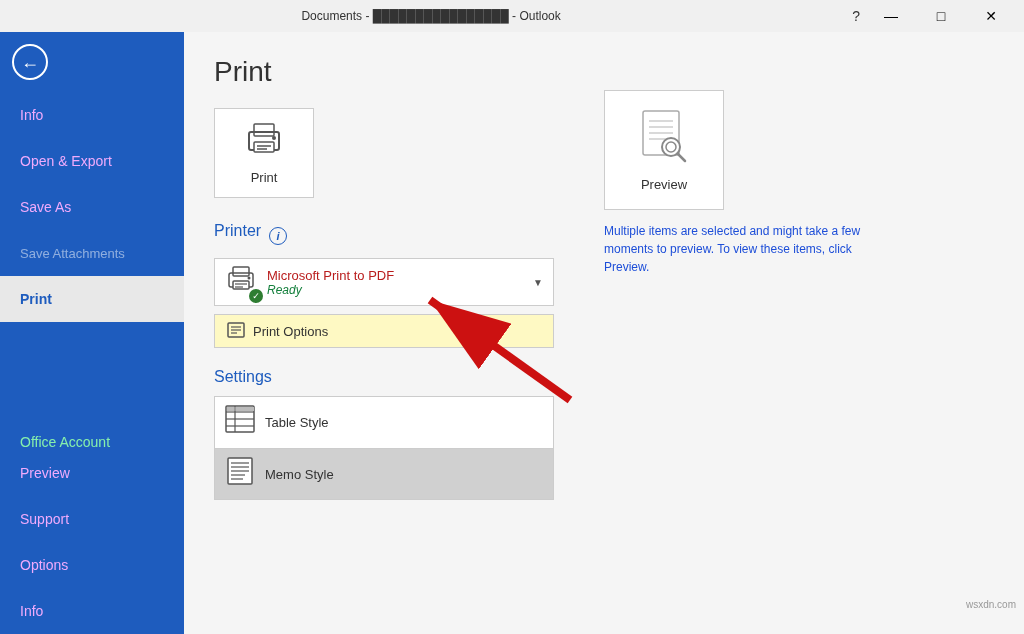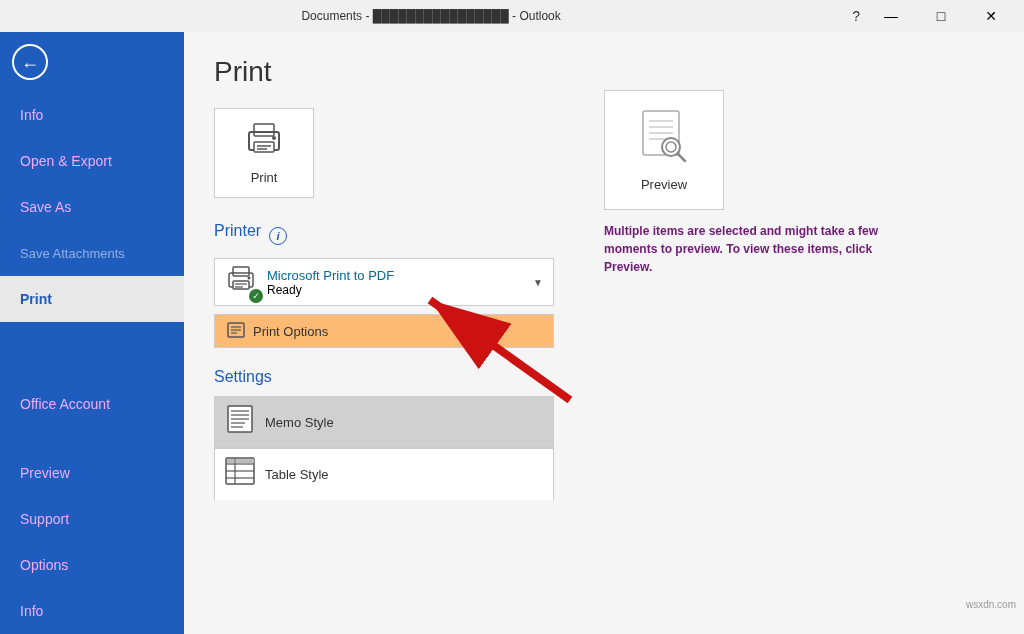--- a/index.html
+++ b/index.html
@@ -60,23 +60,23 @@
       color: #f0abfc;
       font-size: 14px;
       cursor: pointer;
       font-weight: 400;
     }
     .sidebar-item.active { background: #e8e8e8; color: #1e5cbe; font-weight: 600; }
     .sidebar-item.disabled { color: rgba(255,255,255,0.5); cursor: default; font-size: 13px; }
     .sidebar-spacer { flex: 1; }
     .sidebar-item-double {
       height: 54px;
-      display: flex; align-items: flex-start;
+      display: flex; align-items: flex-end;
       padding: 0 20px;
-      color: #f0abfc;
+      color: #86efac;
       font-size: 14px;
       cursor: pointer;
     }
 
     
     .main-content {
       flex: 1;
       background: #f5f5f5;
       display: flex;
       flex-direction: column;
@@ -150,27 +150,27 @@
     .printer-icon-area { display: flex; align-items: center; position: relative; }
     .printer-icon { font-size: 24px; color: #555; }
     .ready-check {
       position: absolute; bottom: -4px; right: -6px;
       width: 14px; height: 14px;
       background: #2e7d32; border-radius: 50%;
       display: flex; align-items: center; justify-content: center;
       color: white; font-size: 9px;
     }
     .printer-info { flex: 1; }
-    .printer-name { font-size: 13px; color: #0369a1; }
-    .printer-status { font-size: 12px; color: #000000; }
+    .printer-name { font-size: 13px; color: #b91c1c; }
+    .printer-status { font-size: 12px; color: #15803d; font-style: italic; }
     .dropdown-arrow { font-size: 10px; color: #555; }
 
     .print-options-btn {
       border: 1px solid #ccc;
-      background: #fdba74;
+      background: #fef9c3;
       height: 34px;
       display: flex; align-items: center;
       padding: 0 12px; gap: 8px;
       cursor: pointer; font-size: 13px; color: #333;
       margin-bottom: 20px;
     }
 
     
     .settings-item {
       border: 1px solid #ccc;
@@ -194,21 +194,21 @@
     }
     .preview-box {
       width: 120px; height: 120px;
       border: 1px solid #ccc;
       background: white;
       display: flex; flex-direction: column;
       align-items: center; justify-content: center;
       gap: 8px; margin-top: 28px;
     }
     .preview-label { font-size: 13px; color: #333; }
-    .preview-text { font-size: 12px; color: #701a75; line-height: 1.5; max-width: 280px; margin-top: 12px; font-weight: bold; }
+    .preview-text { font-size: 12px; color: #1d4ed8; line-height: 1.5; max-width: 280px; margin-top: 12px; }
 
     
     .watermark {
       position: fixed;
       bottom: 24px;
       right: 8px;
       font-size: 10px;
       color: #999;
     }
 
@@ -331,46 +331,46 @@
                 <line x1="4" y1="9" x2="14" y2="9" stroke="#555" stroke-width="1.2"></line>
                 <line x1="4" y1="12" x2="10" y2="12" stroke="#555" stroke-width="1.2"></line>
               </svg>
             </span>
             <span>Print Options</span>
           </div>
         </div>
 
         <div>
           <h2 class="section-title">Settings</h2>
-          <div class="settings-item active">
-            <span class="settings-icon">
-              <svg width="30" height="28" viewBox="0 0 30 28">
-                <rect x="3" y="1" width="24" height="26" rx="1" fill="white" stroke="#555" stroke-width="1.5"></rect>
-                <line x1="6" y1="6" x2="24" y2="6" stroke="#555" stroke-width="1.2"></line>
-                <line x1="6" y1="10" x2="24" y2="10" stroke="#555" stroke-width="1.2"></line>
-                <line x1="6" y1="14" x2="24" y2="14" stroke="#555" stroke-width="1.2"></line>
-                <line x1="6" y1="18" x2="20" y2="18" stroke="#555" stroke-width="1.2"></line>
-                <line x1="6" y1="22" x2="18" y2="22" stroke="#555" stroke-width="1.2"></line>
-              </svg>
-            </span>
-            <span class="settings-label">Memo Style</span>
-          </div>
           <div class="settings-item" style="border-bottom: none;">
             <span class="settings-icon">
               <svg width="30" height="28" viewBox="0 0 30 28">
                 <rect x="1" y="1" width="28" height="26" rx="1" fill="none" stroke="#555" stroke-width="1.5"></rect>
                 <line x1="1" y1="7" x2="29" y2="7" stroke="#555" stroke-width="1.2"></line>
                 <line x1="1" y1="14" x2="29" y2="14" stroke="#555" stroke-width="1.2"></line>
                 <line x1="1" y1="21" x2="29" y2="21" stroke="#555" stroke-width="1.2"></line>
                 <line x1="10" y1="1" x2="10" y2="27" stroke="#555" stroke-width="1.2"></line>
                 <rect x="2" y="2" width="7" height="4" fill="#bbb"></rect>
                 <rect x="11" y="2" width="18" height="4" fill="#bbb"></rect>
               </svg>
             </span>
             <span class="settings-label">Table Style</span>
+          </div>
+          <div class="settings-item active">
+            <span class="settings-icon">
+              <svg width="30" height="28" viewBox="0 0 30 28">
+                <rect x="3" y="1" width="24" height="26" rx="1" fill="white" stroke="#555" stroke-width="1.5"></rect>
+                <line x1="6" y1="6" x2="24" y2="6" stroke="#555" stroke-width="1.2"></line>
+                <line x1="6" y1="10" x2="24" y2="10" stroke="#555" stroke-width="1.2"></line>
+                <line x1="6" y1="14" x2="24" y2="14" stroke="#555" stroke-width="1.2"></line>
+                <line x1="6" y1="18" x2="20" y2="18" stroke="#555" stroke-width="1.2"></line>
+                <line x1="6" y1="22" x2="18" y2="22" stroke="#555" stroke-width="1.2"></line>
+              </svg>
+            </span>
+            <span class="settings-label">Memo Style</span>
           </div>
         </div>
       </div>
 
       <div class="preview-panel">
         <div style="margin-top: 10px; position: relative;">
           <div class="preview-box">
             <span style="position:relative; display:inline-block;">
               <svg width="50" height="56" viewBox="0 0 50 56">
                 <rect x="4" y="2" width="36" height="44" rx="2" fill="white" stroke="#aaa" stroke-width="1.5"></rect>

